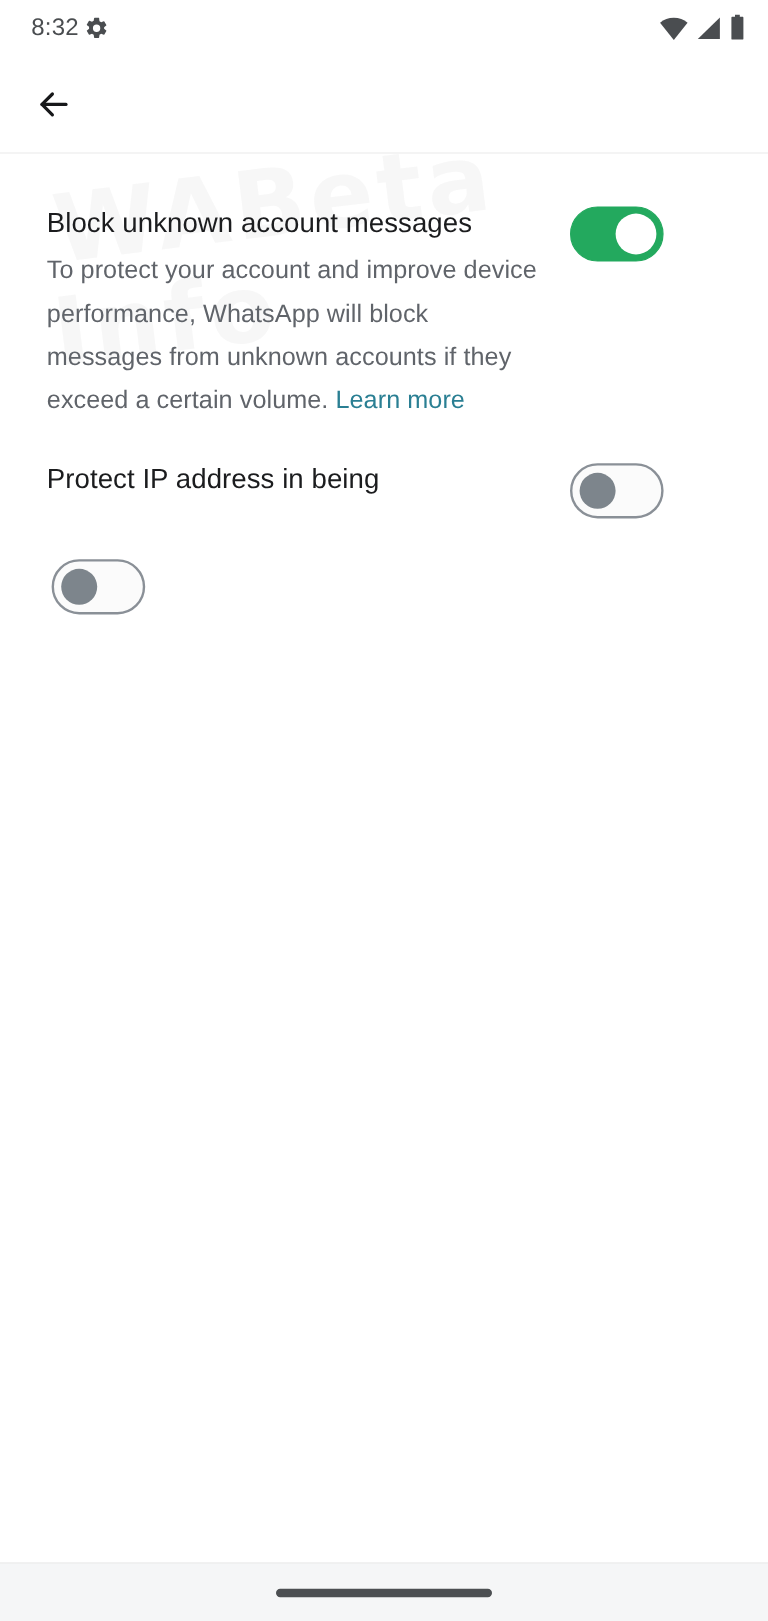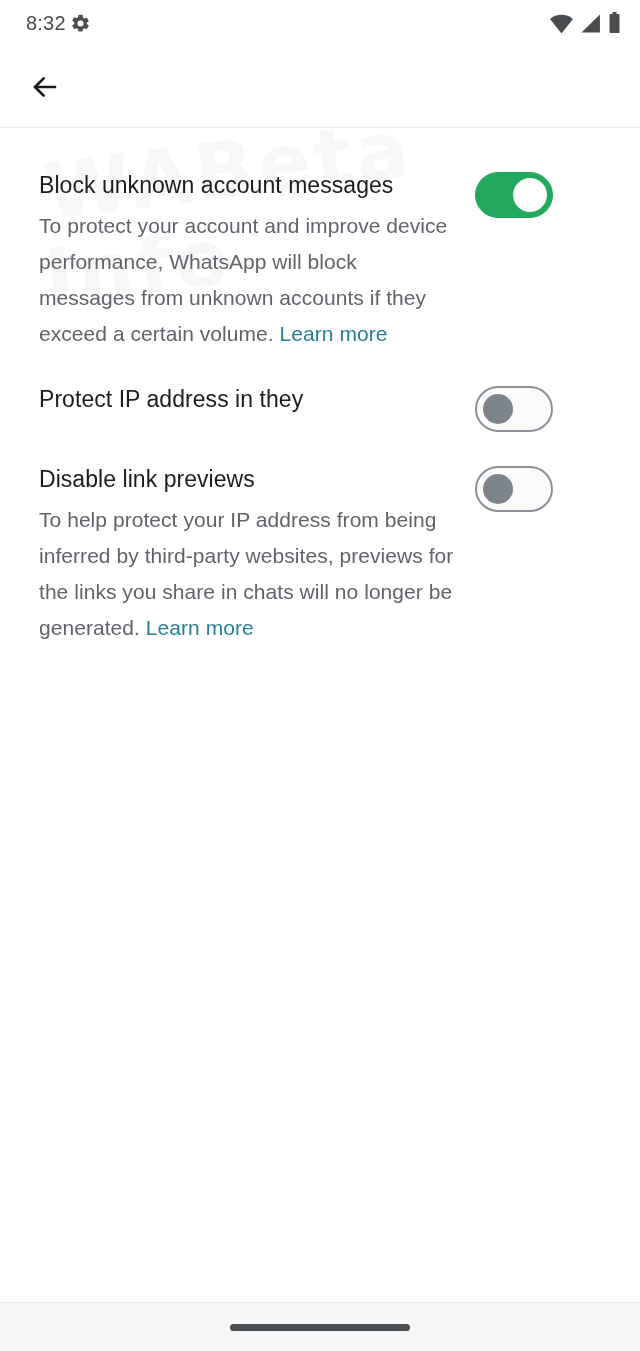--- a/index.html
+++ b/index.html
@@ -268,34 +268,30 @@
       </div>
       <div class="switch-wrap">
         <div class="switch on">
           <div class="knob"></div>
         </div>
       </div>
     </div>
 
     <div class="setting-row">
       <div class="setting-texts">
-        <div class="setting-title">Protect IP address in they</div>
+        <div class="setting-title">Protect IP address in being</div>
       </div>
       <div class="switch-wrap">
         <div class="switch off">
           <div class="knob"></div>
         </div>
       </div>
     </div>
 
     <div class="setting-row">
-      <div class="setting-texts">
-        <div class="setting-title">Disable link previews</div>
-        <div class="setting-desc"><span>To help protect your IP address from being inferred by third-party websites, previews for the links you share in chats will no longer be generated. </span><span class="learn-more">Learn more</span></div>
-      </div>
       <div class="switch-wrap">
         <div class="switch off">
           <div class="knob"></div>
         </div>
       </div>
     </div>
 
   </div>
 
   <div class="nav-bar">

